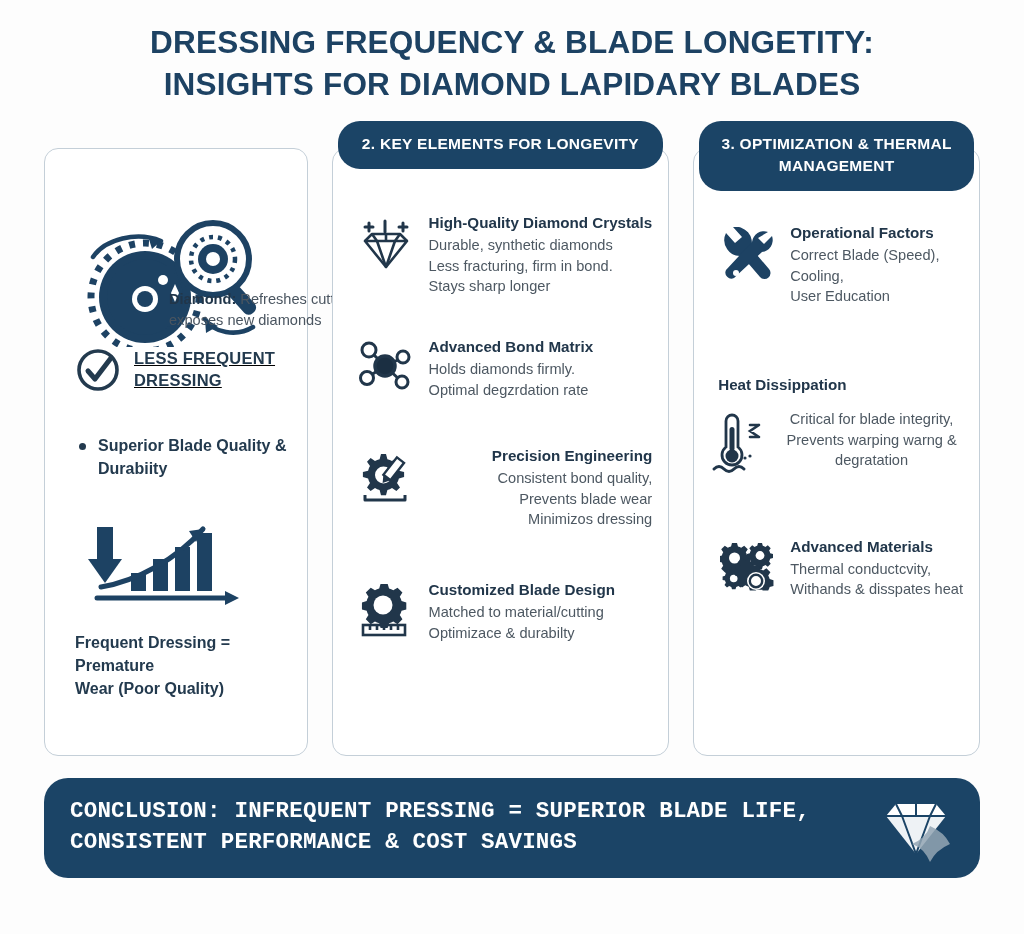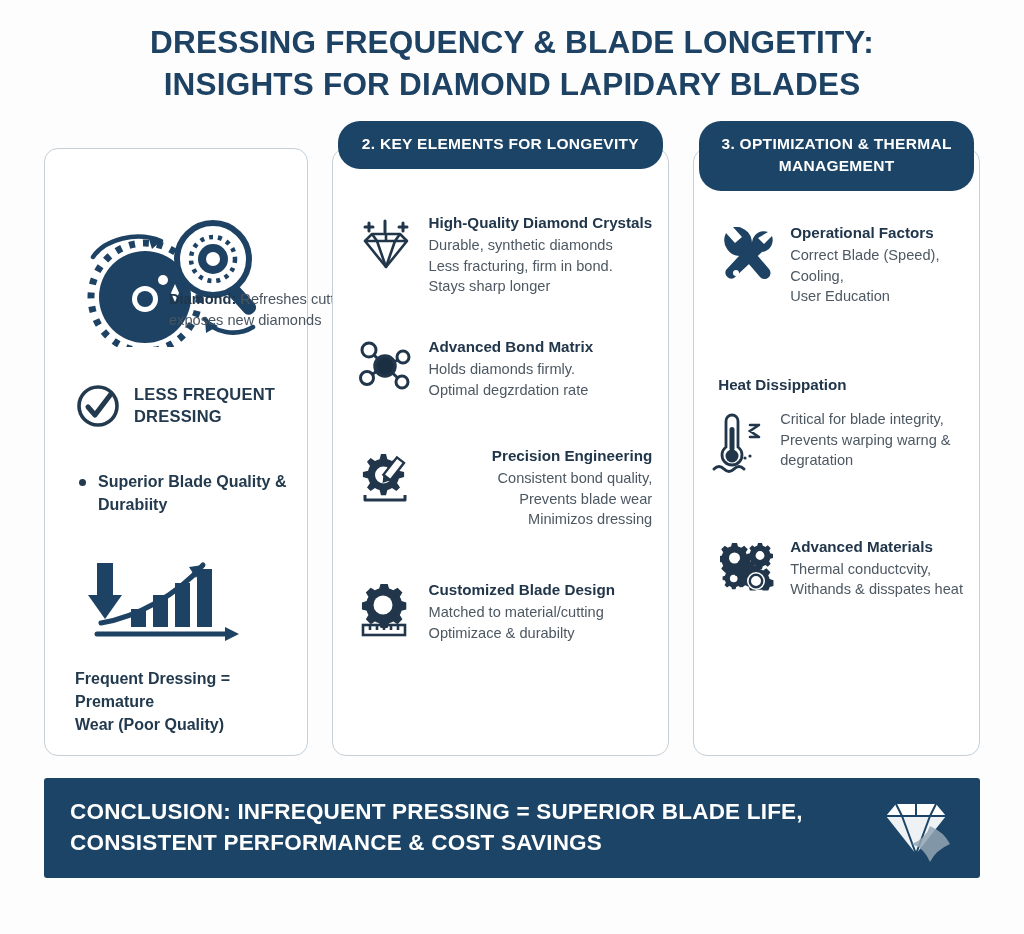--- a/index.html
+++ b/index.html
@@ -88,22 +88,22 @@
     font-size: 14.6px;
     line-height: 1.45;
     color: #4a5560;
   }
   .c1-dressing-text b { color: #21364a; font-weight: bold; }
 
   .c1-check-row {
     display: flex;
     align-items: center;
     gap: 13px;
-    margin-top: 36px;
     padding-left: 14px;
+    text-decoration: underline;
   }
   .c1-check-label {
     font-size: 16.5px;
     font-weight: bold;
     color: #233a4e;
     line-height: 1.32;
     text-transform: uppercase;
     letter-spacing: 0.2px;
   }
 
@@ -162,32 +162,33 @@
   .c2-item-1 { margin-top: 2px; }
   .c2-item-2 { margin-top: 40px; }
   .c2-item-3 { margin-top: 46px; text-align: right; }
   .c2-item-4 { margin-top: 50px; }
 
   .c3-item-1 { margin-top: 12px; }
   .c3-item-2 { margin-top: 68px; }
   .c3-item-3 { margin-top: 62px; }
 
   .c3-item-2 .item-title { margin-left: 8px; margin-bottom: 14px; }
-  .c3-item-2 .c3-stack { display: flex; gap: 14px; align-items: flex-start; }
+  .c3-item-2 .c3-stack { display: flex; gap: 14px; align-items: flex-start; text-align: center; }
 
   
   .conclusion {
     margin: 22px 44px 0 44px;
     background: #1b4466;
-    border-radius: 3px;
+    border-radius: 24px;
     padding: 18px 26px 20px 26px;
     position: relative;
     min-height: 92px;
     display: flex;
     align-items: center;
+    font-family: Liberation Mono, monospace;
   }
   .conclusion-text {
     color: #ffffff;
     font-size: 22.5px;
     font-weight: bold;
     line-height: 1.38;
     letter-spacing: 0.2px;
     text-transform: uppercase;
   }
   .conclusion-gem {

